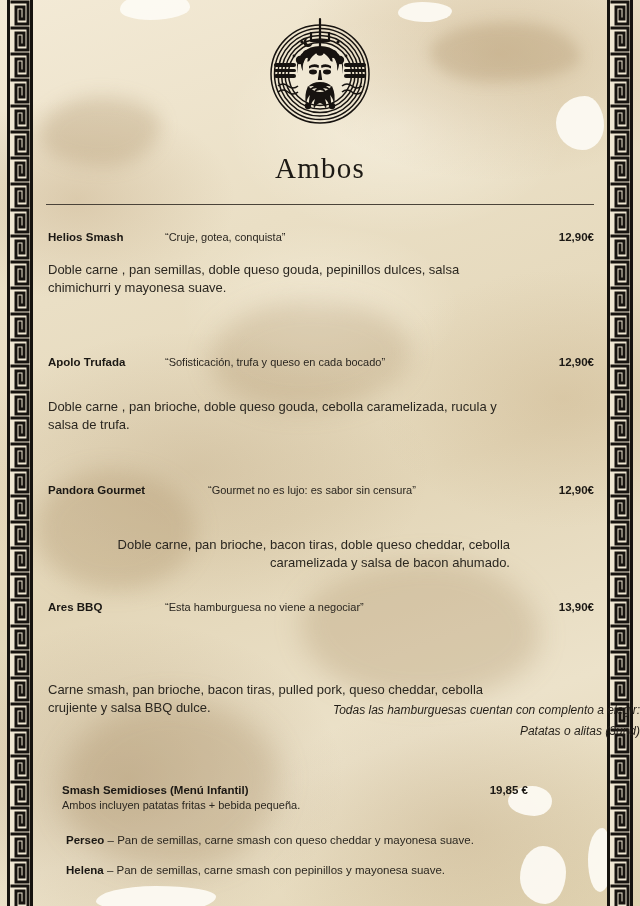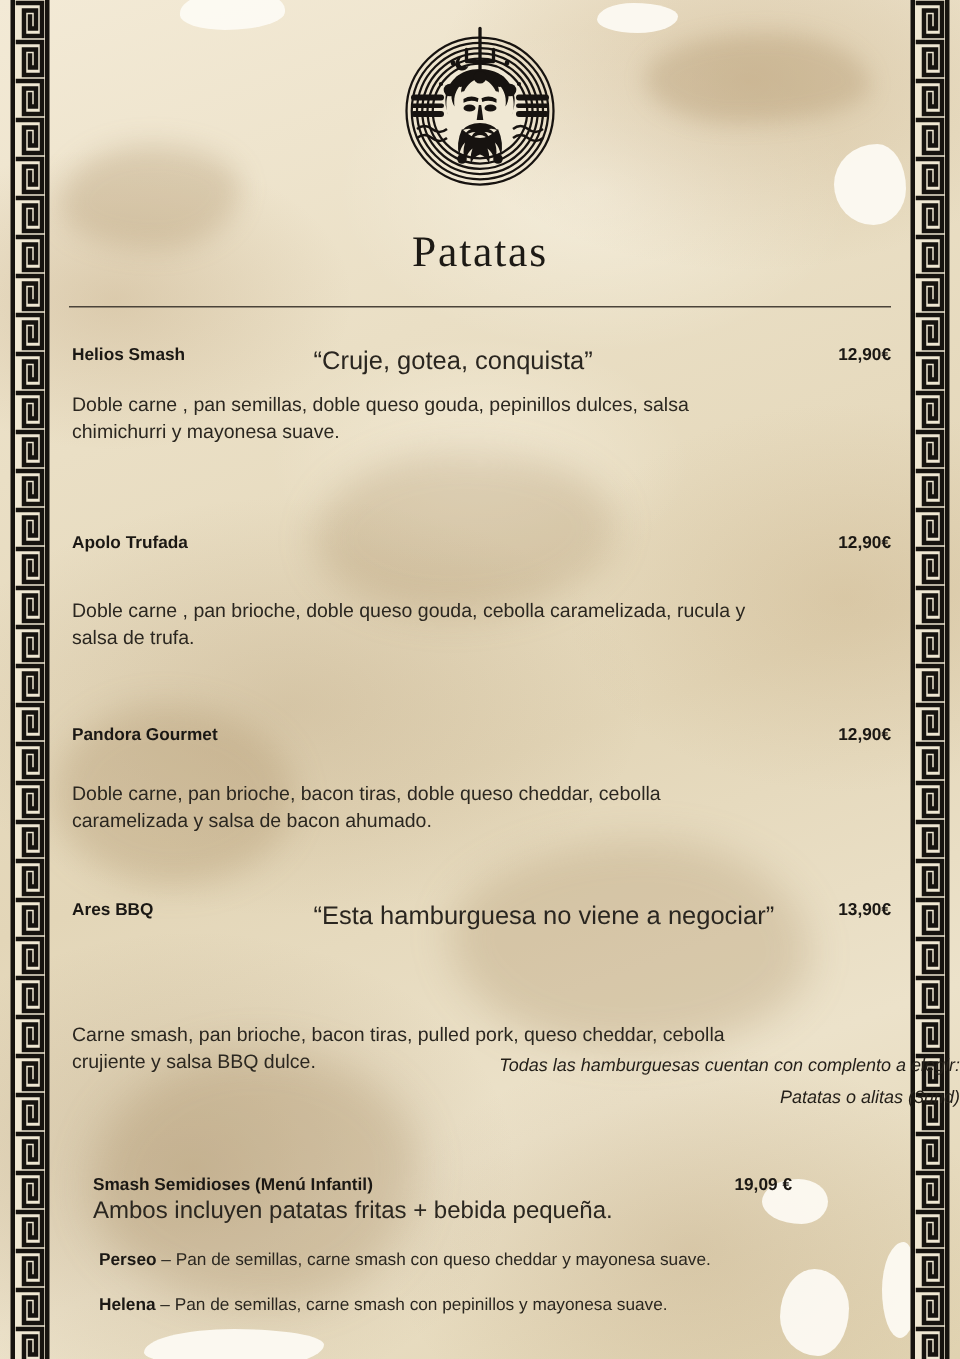--- a/index.html
+++ b/index.html
@@ -111,24 +111,23 @@
     font-size: 11.5px;
     font-weight: bold;
     color: #1b1814;
     white-space: nowrap;
     text-align: center;
   }
   .item-tagline {
     position: absolute;
     left: 119px;
     top: 0;
-    font-size: 17px;
+    font-size: 11px;
     color: #2a2620;
     white-space: nowrap;
-    margin-left: 44px;
   }
   .item-price {
     position: absolute;
     right: 0;
     top: 0;
     font-size: 11.5px;
     font-weight: bold;
     color: #1b1814;
     white-space: nowrap;
   }
@@ -176,21 +175,21 @@
     right: 54px;
     top: 0;
     font-size: 11.5px;
     font-weight: bold;
     color: #1b1814;
   }
   .kids-sub {
     position: absolute;
     left: 0;
     top: 15px;
-    font-size: 16px;
+    font-size: 11px;
     color: #2b2720;
   }
   .kids-line {
     position: absolute;
     left: 4px;
     font-size: 11.5px;
     color: #2b2720;
   }
   .kids-line b {
     color: #1b1814;
@@ -495,66 +494,68 @@
 
       <g fill="#171310">
         <path d="M56 66 q-8 0 -12 5 q3 -1.5 6 -1 q-4 2 -5 5 q4 -3 8 -3 q-3 2 -3 5 q3 -3 6 -3 q3 0 6 3 q0 -3 -3 -5 q4 0 8 3 q-1 -3 -5 -5 q3 -0.5 6 1 q-4 -5 -12 -5 z"></path>
         <path d="M44 70 q-4 9 -2 18 q1 -6 4 -9 q-2 7 0 12 q2 -6 5 -8 q-2 6 -1 10 q2 -5 6 -6 q4 1 6 6 q1 -4 -1 -10 q3 2 5 8 q2 -5 0 -12 q3 3 4 9 q2 -9 -2 -18 q-6 6 -12 6 q-6 0 -12 -6 z"></path>
         <circle cx="44" cy="90" r="3.2"></circle>
         <circle cx="68" cy="90" r="3.2"></circle>
       </g>
     </svg>
   </div>
 
-  <div class="title">Patatas</div>
+  <div class="title">Ambos</div>
   <div class="title-rule"></div>
 
   <div class="item" style="top:231px;">
     <div class="item-head">
       <span class="item-name">Helios Smash</span>
       <span class="item-tagline">“Cruje, gotea, conquista”</span>
       <span class="item-price">12,90€</span>
     </div>
     <div class="item-desc" style="top:30px;"> Doble carne , pan semillas, doble queso gouda, pepinillos dulces, salsa chimichurri y mayonesa suave.</div>
   </div>
 
   <div class="item" style="top:356px;">
     <div class="item-head">
       <span class="item-name">Apolo Trufada</span>
+      <span class="item-tagline">“Sofisticación, trufa y queso en cada bocado”</span>
       <span class="item-price">12,90€</span>
     </div>
     <div class="item-desc" style="top:42px;"> Doble carne , pan brioche, doble queso gouda, cebolla caramelizada, rucula y salsa de trufa.</div>
   </div>
 
   <div class="item" style="top:484px;">
     <div class="item-head">
       <span class="item-name">Pandora Gourmet</span>
+      <span class="item-tagline" style="left:162px;">“Gourmet no es lujo: es sabor sin censura”</span>
       <span class="item-price">12,90€</span>
     </div>
-    <div class="item-desc" style="top:36px; width:462px;">Doble carne, pan brioche, bacon tiras, doble queso cheddar, cebolla caramelizada y salsa de bacon ahumado.</div>
+    <div class="item-desc" style="top:52px; width:462px;text-align:right;">Doble carne, pan brioche, bacon tiras, doble queso cheddar, cebolla caramelizada y salsa de bacon ahumado.</div>
   </div>
 
   <div class="item" style="top:601px;">
     <div class="item-head">
       <span class="item-name">Ares BBQ</span>
       <span class="item-tagline">“Esta hamburguesa no viene a negociar”</span>
       <span class="item-price">13,90€</span>
     </div>
     <div class="item-desc" style="top:44px; width:462px;margin-top:36px;">Carne smash, pan brioche, bacon tiras, pulled pork, queso cheddar, cebolla crujiente y salsa BBQ dulce.</div>
   </div>
 
   <div class="note" style="top:700px;">
     <div>Todas las hamburguesas cuentan con complento a elegir:</div>
     <div>Patatas o alitas (3und)</div>
   </div>
 
   <div class="kids" style="top:784px;">
     <div class="kids-head">
       <span class="kids-title">Smash Semidioses (Menú Infantil)</span>
-      <span class="kids-price">19,09 €</span>
+      <span class="kids-price">19,85 €</span>
     </div>
     <div class="kids-sub">Ambos incluyen patatas fritas + bebida pequeña.</div>
     <div class="kids-line" style="top:80px;">
       <b>Helena</b><span> – Pan de semillas, carne smash con pepinillos y mayonesa suave.</span>
     </div>
     <div class="kids-line" style="top:50px;">
       <b>Perseo</b><span> – Pan de semillas, carne smash con queso cheddar y mayonesa suave.</span>
     </div>
   </div>
 

